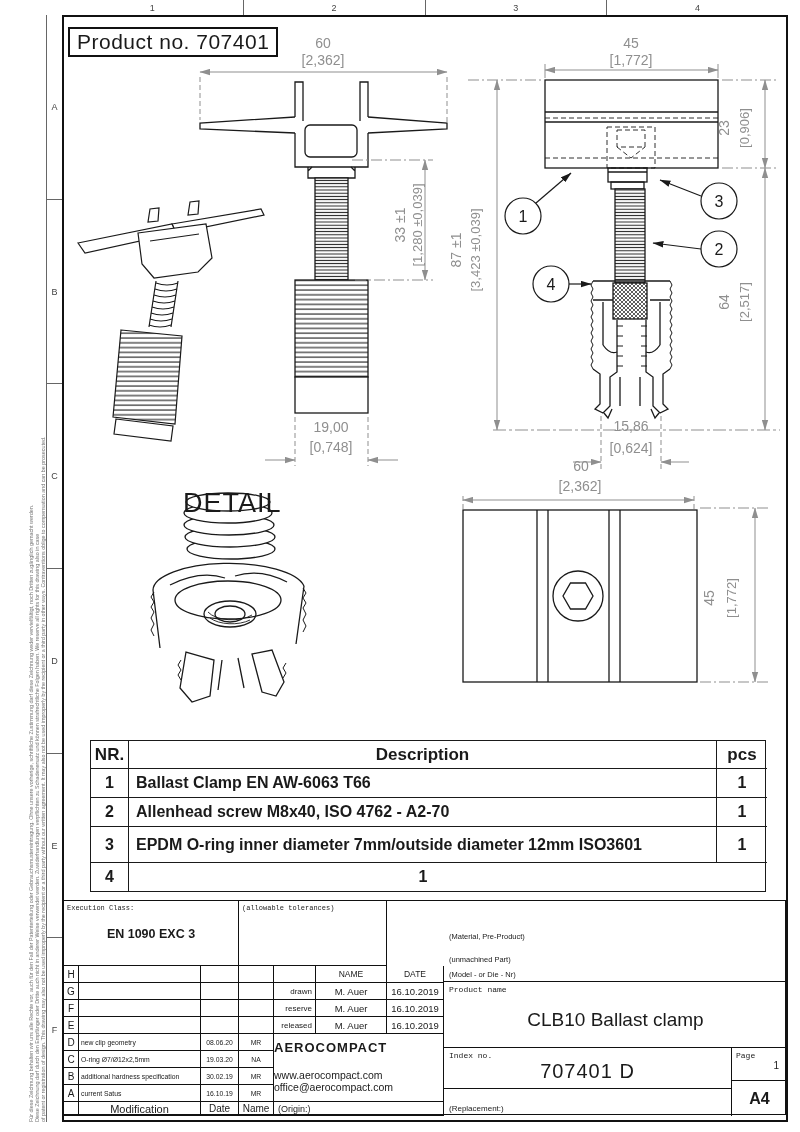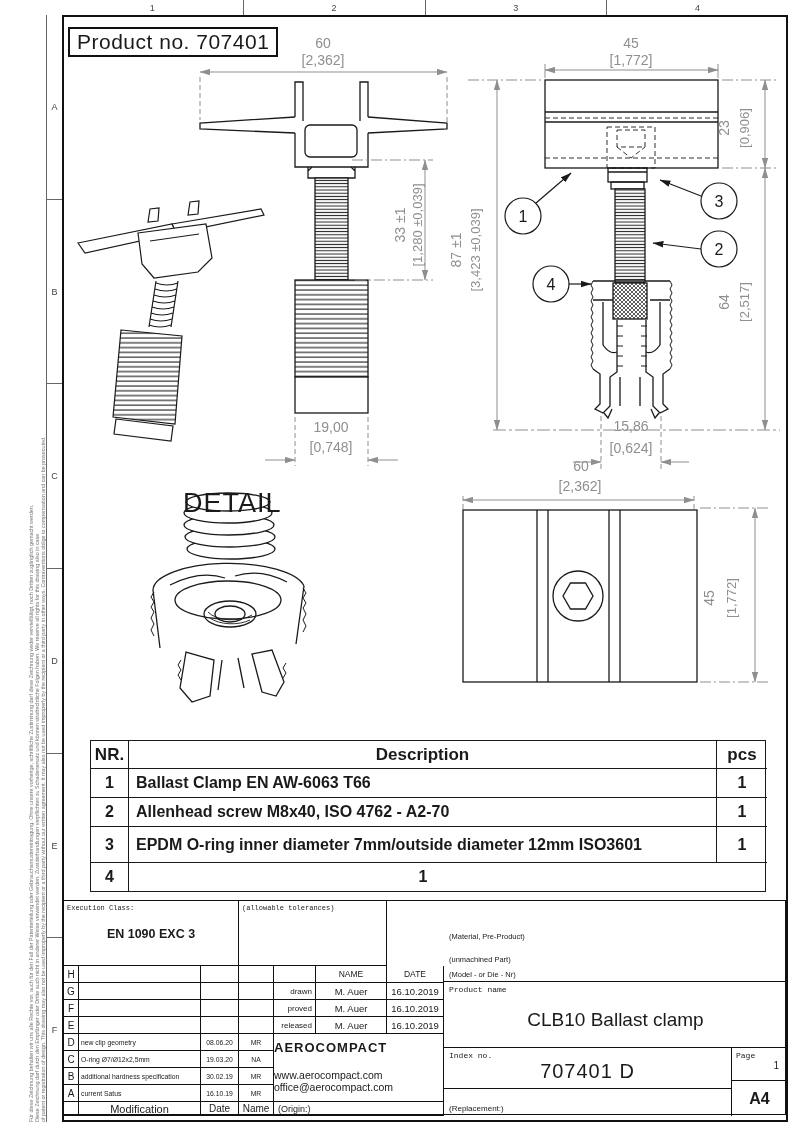--- a/index.html
+++ b/index.html
@@ -307,21 +307,21 @@
   <div class="c" style="left:137px;top:82px;width:38px;height:17px"></div>
   <div class="c" style="left:175px;top:82px;width:35px;height:17px"></div>
   <div class="c rt" style="left:210px;top:82px;width:42px;height:17px;font-size:8px">drawn</div>
   <div class="c ctr" style="left:252px;top:82px;width:71px;height:17px;font-size:9.5px">M. Auer</div>
   <div class="c ctr" style="left:323px;top:82px;width:57px;height:17px;font-size:9.5px">16.10.2019</div>
 
   <div class="c ctr" style="left:0;top:99px;width:15px;height:17px;font-size:10px">F</div>
   <div class="c" style="left:15px;top:99px;width:122px;height:17px"></div>
   <div class="c" style="left:137px;top:99px;width:38px;height:17px"></div>
   <div class="c" style="left:175px;top:99px;width:35px;height:17px"></div>
-  <div class="c rt" style="left:210px;top:99px;width:42px;height:17px;font-size:8px">proved</div>
+  <div class="c rt" style="left:210px;top:99px;width:42px;height:17px;font-size:8px">reserve</div>
   <div class="c ctr" style="left:252px;top:99px;width:71px;height:17px;font-size:9.5px">M. Auer</div>
   <div class="c ctr" style="left:323px;top:99px;width:57px;height:17px;font-size:9.5px">16.10.2019</div>
 
   <div class="c ctr" style="left:0;top:116px;width:15px;height:17px;font-size:10px">E</div>
   <div class="c" style="left:15px;top:116px;width:122px;height:17px"></div>
   <div class="c" style="left:137px;top:116px;width:38px;height:17px"></div>
   <div class="c" style="left:175px;top:116px;width:35px;height:17px"></div>
   <div class="c rt" style="left:210px;top:116px;width:42px;height:17px;font-size:8px">released</div>
   <div class="c ctr" style="left:252px;top:116px;width:71px;height:17px;font-size:9.5px">M. Auer</div>
   <div class="c ctr" style="left:323px;top:116px;width:57px;height:17px;font-size:9.5px">16.10.2019</div>

